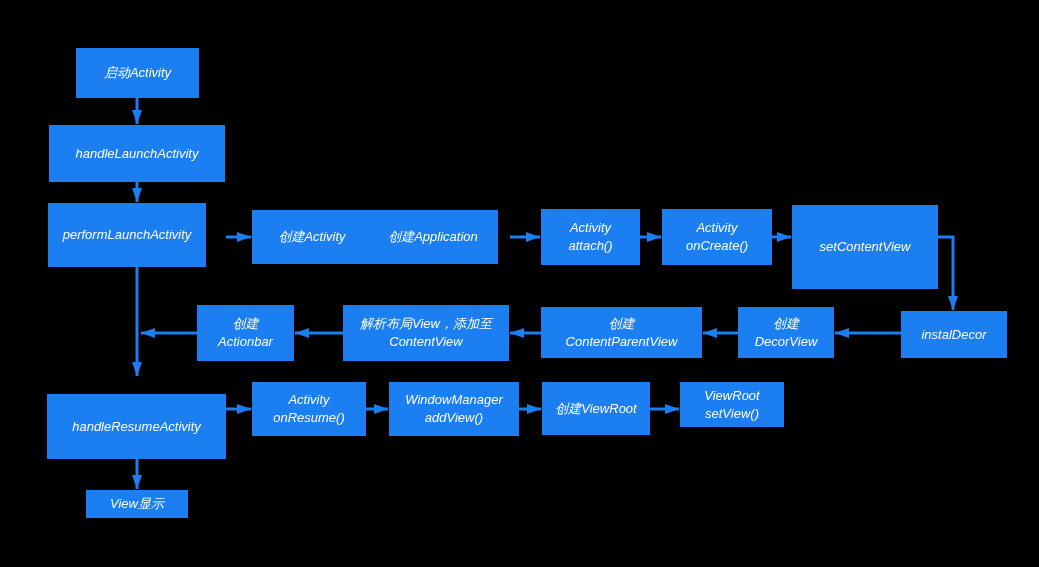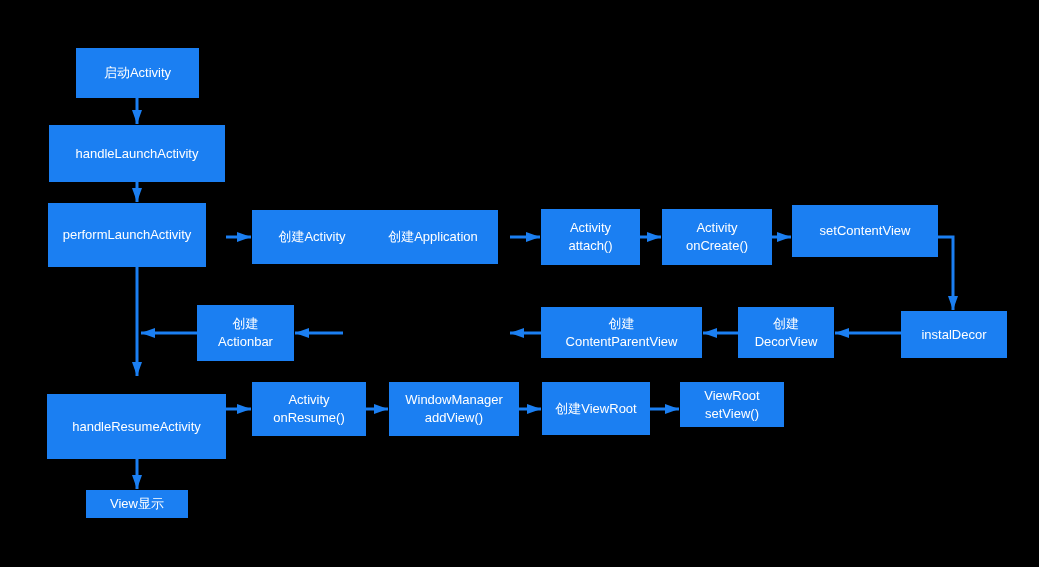--- a/index.html
+++ b/index.html
@@ -12,20 +12,21 @@
   body{
     background:var(--background);
     font-family:"Liberation Sans","DejaVu Sans",sans-serif;
   }
   .canvas{
     position:relative;
     width:1039px;
     height:567px;
     background:var(--background);
     overflow:hidden;
+    font-style:italic;
   }
   .edges{
     position:absolute;
     left:0;top:0;
     width:1039px;height:567px;
   }
   .node{
     position:absolute;
     background:var(--node_fill);
     color:var(--node_text);
@@ -89,33 +90,37 @@
       <span>创建Application</span>
     </div>
   <div class="node" style="left:541px;top:209px;width:99px;height:56px">
       <span>Activity
 attach()</span>
     </div>
   <div class="node" style="left:662px;top:209px;width:110px;height:56px">
       <span>Activity
 onCreate()</span>
     </div>
-  <div class="node" style="left:792px;top:205px;width:146px;height:52px">
+  <div class="node" style="left:792px;top:205px;width:146px;height:84px">
       <span>setContentView</span>
     </div>
   <div class="node" style="left:901px;top:311px;width:106px;height:47px">
       <span>instalDecor</span>
     </div>
   <div class="node" style="left:738px;top:307px;width:96px;height:51px">
       <span>创建
 DecorView</span>
     </div>
   <div class="node" style="left:541px;top:307px;width:161px;height:51px">
       <span>创建
 ContentParentView</span>
+    </div>
+  <div class="node" style="left:343px;top:305px;width:166px;height:56px">
+      <span>解析布局View，添加至
+ContentView</span>
     </div>
   <div class="node" style="left:197px;top:305px;width:97px;height:56px">
       <span>创建
 Actionbar</span>
     </div>
   <div class="node" style="left:47px;top:394px;width:179px;height:65px">
       <span>handleResumeActivity</span>
     </div>
   <div class="node" style="left:252px;top:382px;width:114px;height:54px">
       <span>Activity

